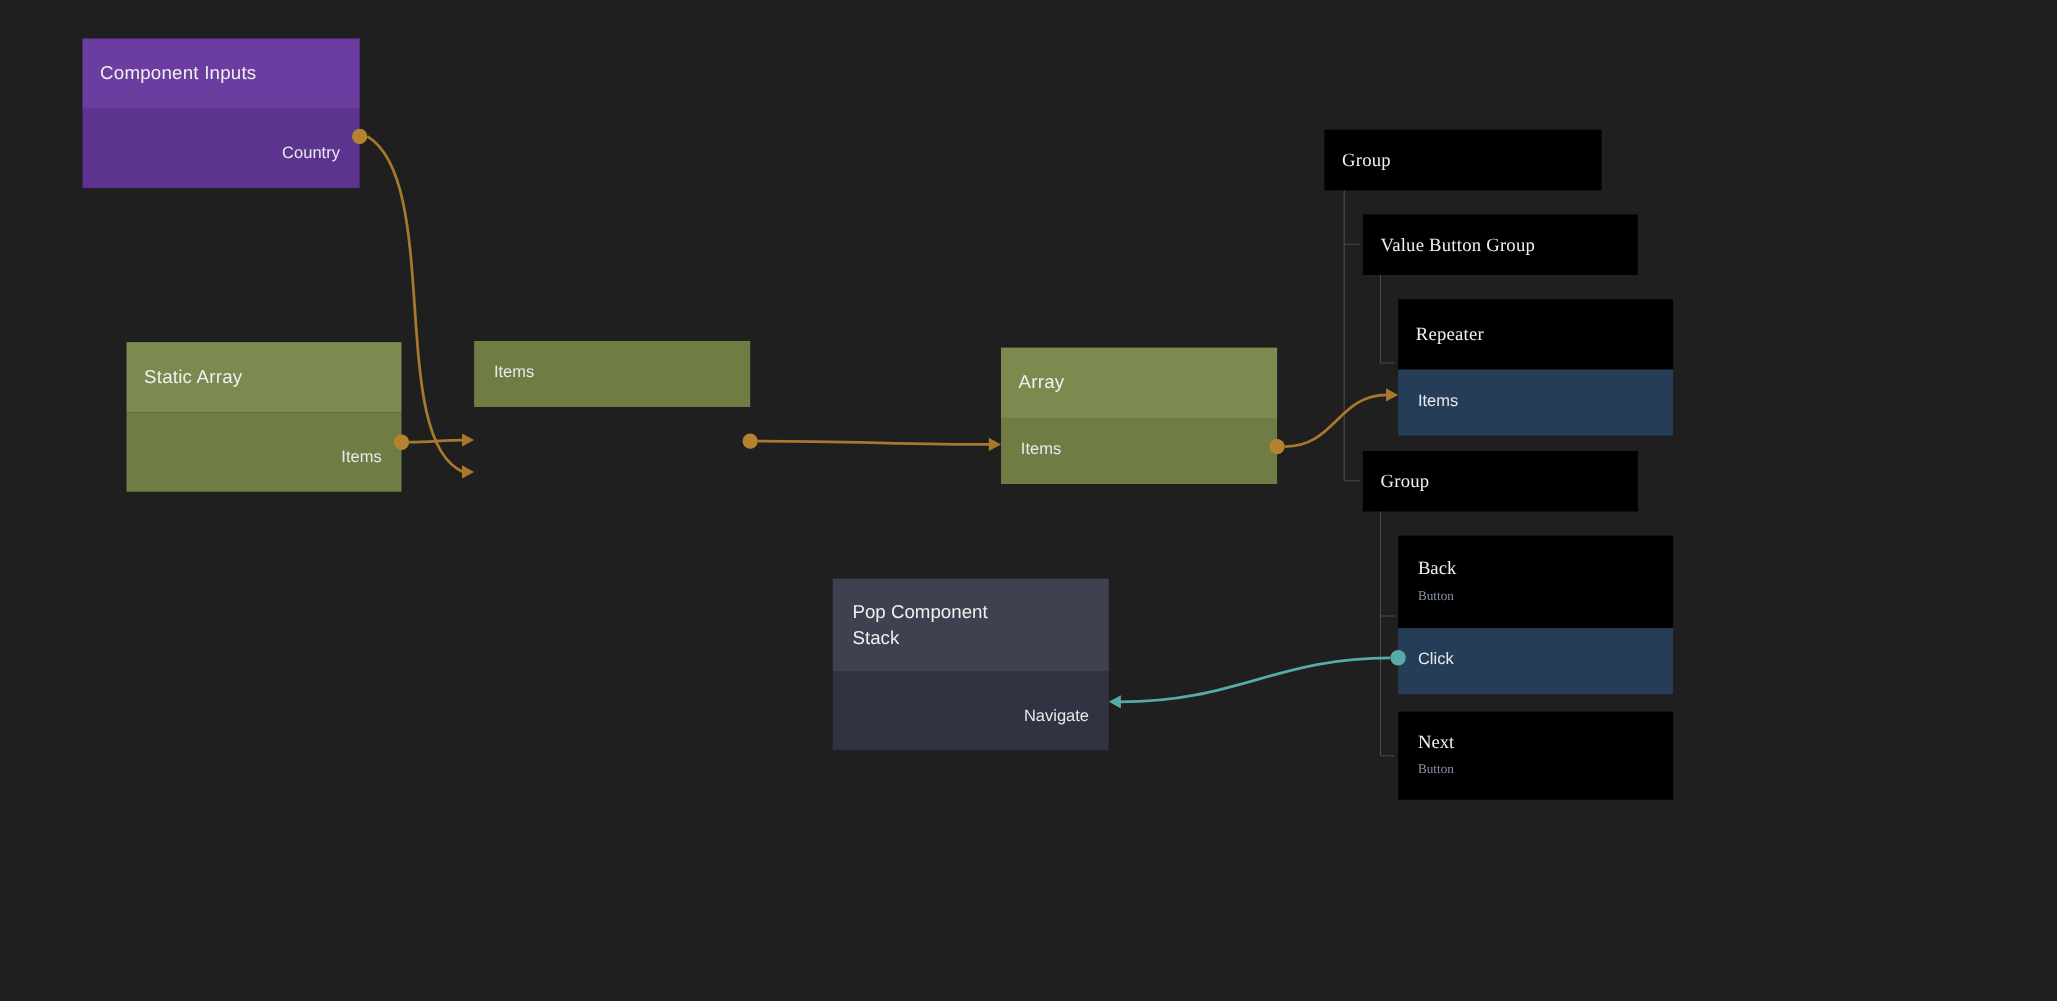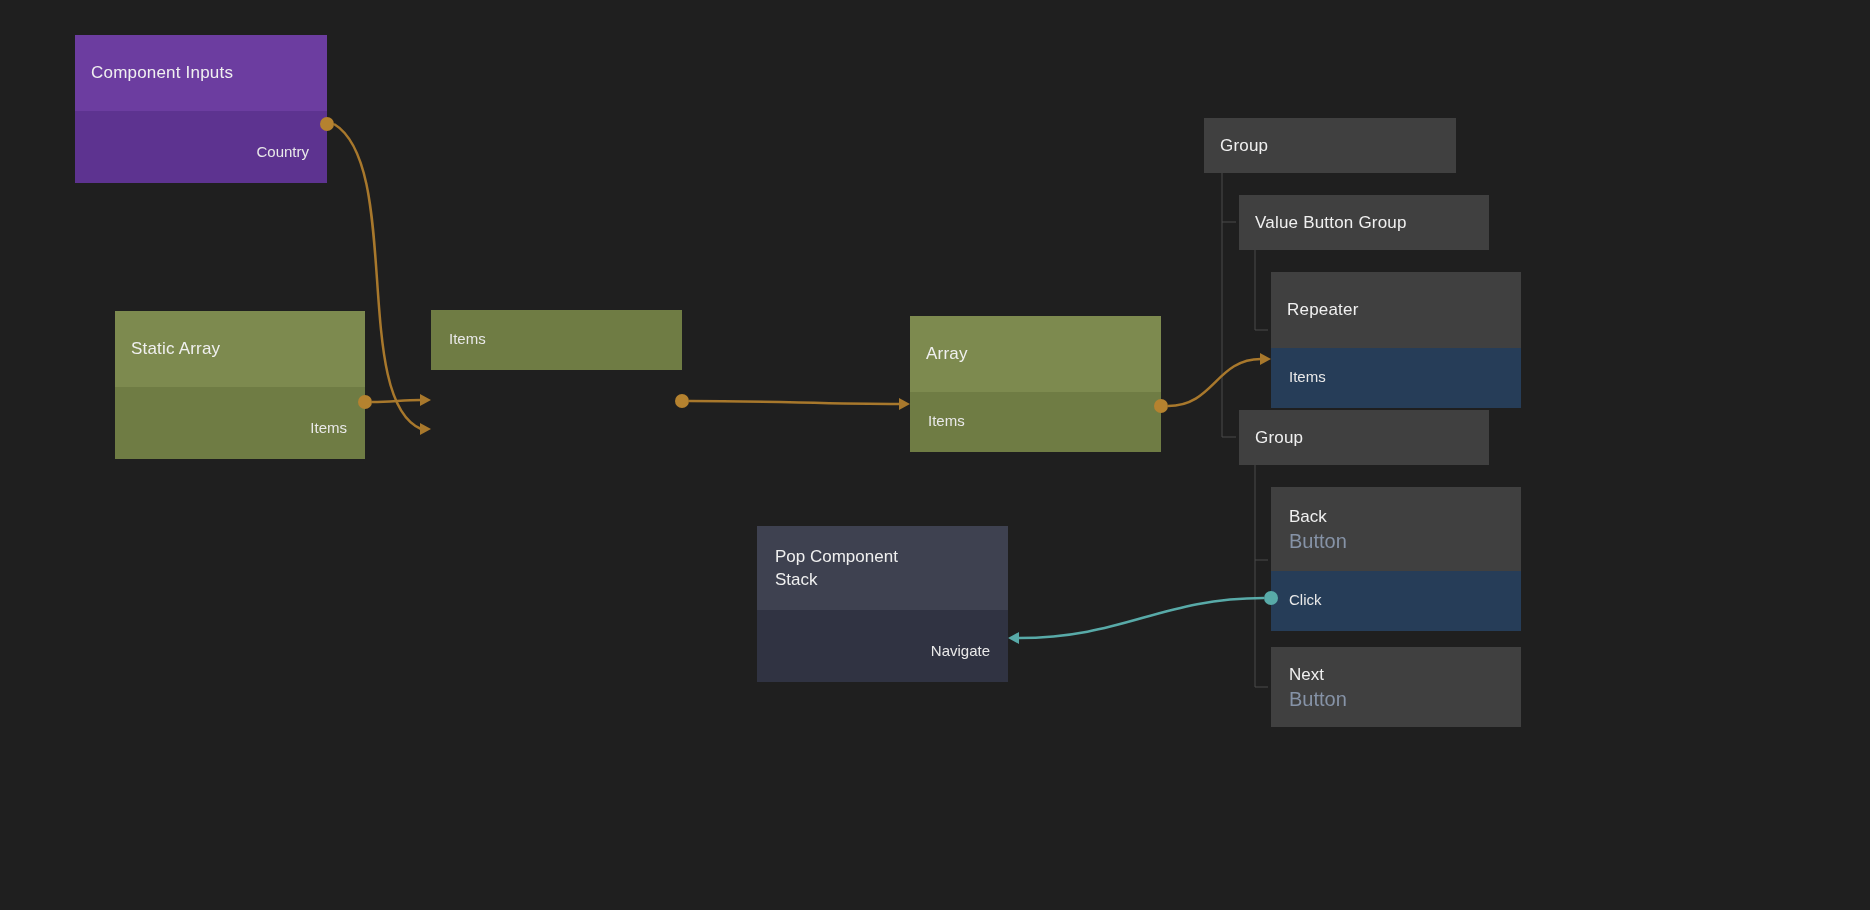--- a/index.html
+++ b/index.html
@@ -4,42 +4,42 @@
 <style>
   html,body{margin:0;padding:0;background:#1f1f1f;}
   .canvas{
     position:relative;width:1870px;height:910px;overflow:hidden;
     background:#1f1f1f;
     font-family:"Liberation Sans",sans-serif;
     color:#f0f0f0;
   }
   .node{position:absolute;box-sizing:border-box;}
   .hdr{
-    display:flex;align-items:center;height:76px;padding:0 16px;
+    display:flex;align-items:center;height:64px;padding:0 16px;
     font-size:17px;font-weight:400;letter-spacing:.2px;
   }
   .hdr-stacked{
     display:flex;flex-direction:column;justify-content:center;align-items:flex-start;
     padding:0 18px;font-size:17px;line-height:24px;
   }
-  .subtitle{font-size:20px;color:#8693a7;}
+  .subtitle{font-size:12px;color:#8693a7;}
   .body{padding:12px 0 14px;}
   .port{
     height:34px;line-height:34px;padding:0 18px;font-size:15px;color:#e9e9e9;
     white-space:nowrap;
   }
   .port.right{text-align:right;margin-top:12px;}
   
   .purple .hdr{background:#6c3da0;}
   .purple .body{background:#5d3390;}
   .olive .hdr{background:#7d8a4f;}
   .olive .body{background:#6f7c44;}
   .slate .hdr,.slate .hdr-stacked{background:#3e4150;}
   .slate .body{background:#303342;}
-  .blue .hdr,.blue .hdr-stacked{background:#404040;}
+  .blue .hdr,.blue .hdr-stacked{background:#000000;font-family:Liberation Serif, serif;}
   .blue .body{background:#263d58;}
   .wrap-title{max-width:155px;line-height:23px;}
   .wires{position:absolute;left:0;top:0;pointer-events:none;}
 </style>
 </head>
 <body>
 
 <div class="canvas">
 
   <div class="node purple" style="left:75px;top:35px;width:252px;">

